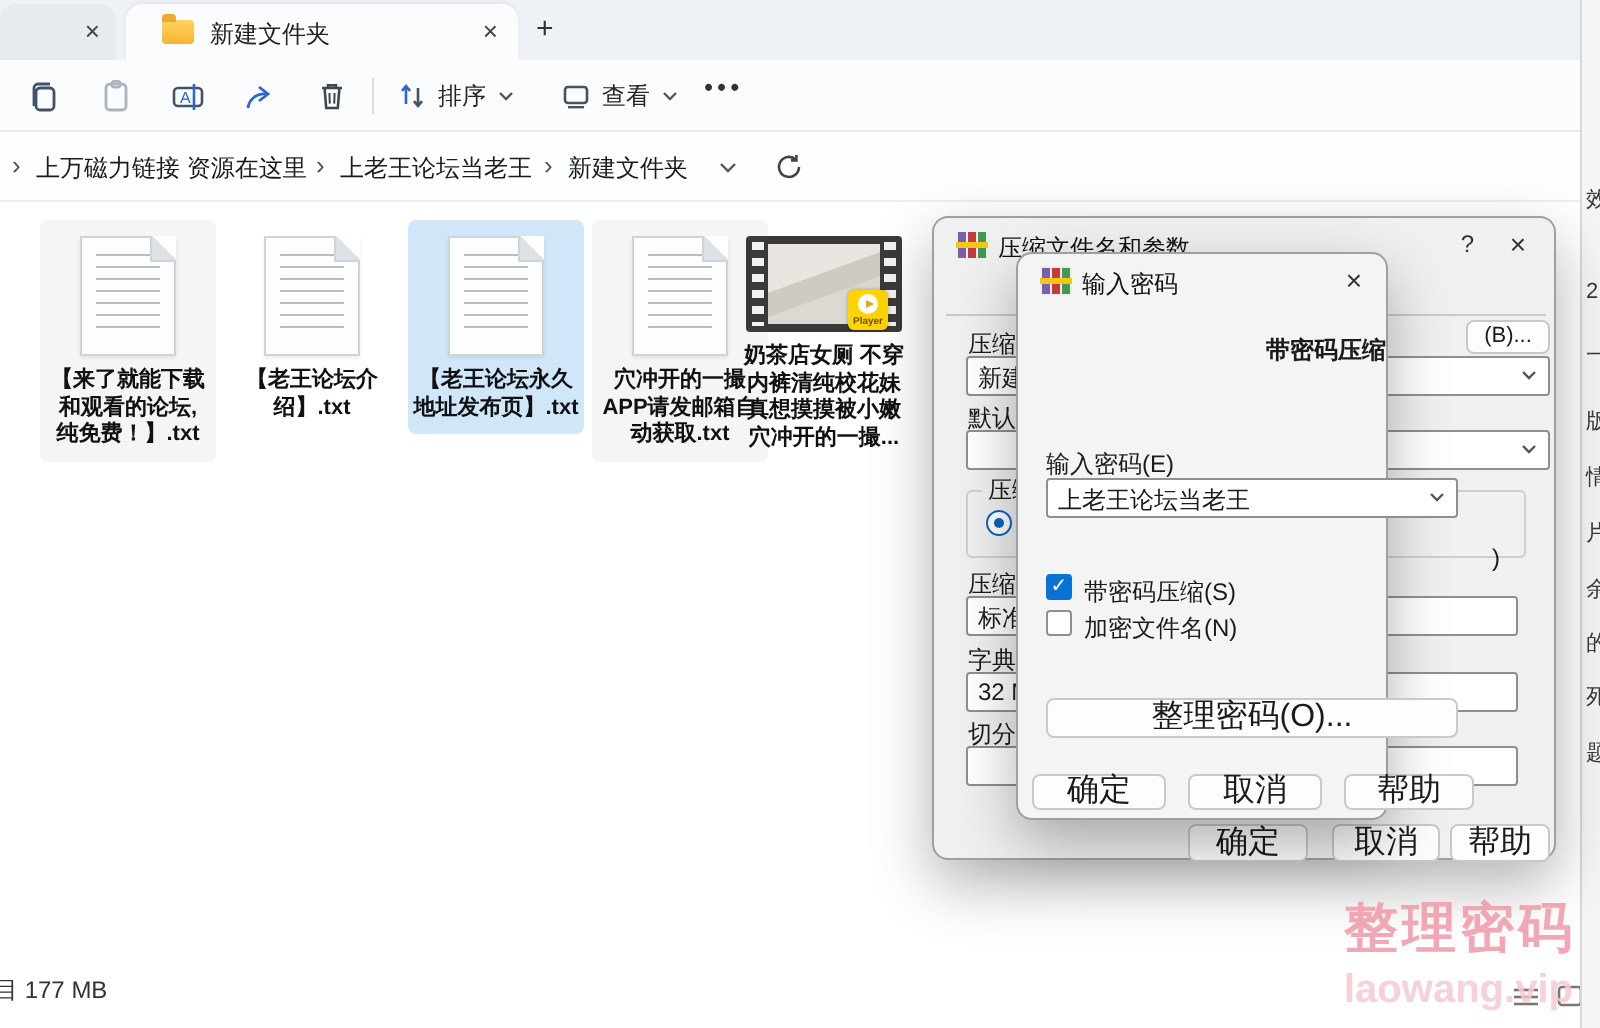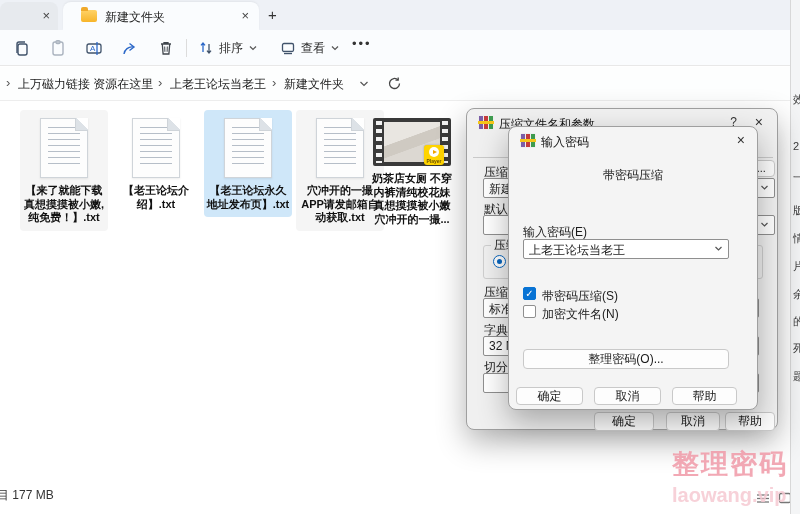--- a/index.html
+++ b/index.html
@@ -71,21 +71,21 @@
   .dlg-title { position:absolute; left:0; top:0; right:0; height:28px; }
   .dlg-title .ttl { position:absolute; left:32px; top:7px; font-size:12px; color:#111; }
   .dlg-title .x { position:absolute; top:5px; font-size:14px; color:#333; }
   .dlg-title .q { position:absolute; top:6px; font-size:12px; color:#333; }
   .rar-ico { position:absolute; left:11px; top:6px; width:16px; height:15px; background:#eee; border-radius:2px; overflow:hidden; }
   .rar-ico i { position:absolute; top:1px; bottom:1px; width:4px; }
   .rar-ico .b1 { left:1px; background:#7b5ea7; } .rar-ico .b2 { left:6px; background:#c43b3b; } .rar-ico .b3 { left:11px; background:#3e9b4f; }
   .rar-ico:after { content:""; position:absolute; left:0; right:0; top:6px; height:3px; background:#f5c518; }
   .ctl { position:absolute; background:#fff; border:1px solid #8f8f8f; border-radius:2px; font-size:12px; }
   .ctl .val { position:absolute; left:5px; top:2px; white-space:nowrap; }
-  .btn { position:absolute; background:#fdfdfd; border:1px solid #c9c9c9; border-radius:4px; text-align:center; font-size:12px; color:#1b1b1b; }
+  .btn { position:absolute; background:#fdfdfd; border:1px solid #c9c9c9; border-radius:4px; text-align:center; font-size:16px; color:#1b1b1b; }
   .chk { position:absolute; width:13px; height:13px; border:1px solid #8f8f8f; border-radius:2px; background:#fff; }
   .chk.checked { background:#0873d4; border-color:#0873d4; color:#fff; font-size:10px; line-height:12px; text-align:center; font-family:"DejaVu Sans",sans-serif; }
   .radio { position:absolute; width:13px; height:13px; border:1px solid #0867c0; border-radius:50%; background:#fff; }
   .radio.on:before { content:""; position:absolute; left:3px; top:3px; width:5px; height:5px; border-radius:50%; background:#0867c0; }
   .dlbl { position:absolute; font-size:12px; color:#1b1b1b; white-space:nowrap; }
   .chev-r { position:absolute; top:3px; right:4px; }
   .tabface { position:absolute; background:#fafafa; border:1px solid #c9c9c9; border-bottom:none; border-radius:3px 3px 0 0; font-size:12px; text-align:center;margin-left:43px; }
   .grpframe { position:absolute; border:1px solid #cfcfcf; border-radius:3px; }
 </style>
 </head>
@@ -167,21 +167,21 @@
         <path d="M12.2 2.5 L12.2 5.2 L9.5 5.2" fill="none" stroke="#444" stroke-width="1.3"></path>
       </svg>
   </div>
 
   <div class="tile gray" style="left:20px">
     <div class="doc-icon">
         <div class="lines"></div>
         <div class="fold"></div>
       </div>
     <div class="fname">【来了就能下载
-真想摸摸被小嫩,
+和观看的论坛,
 纯免费！】.txt</div>
   </div>
   <div class="tile sel" style="left:204px">
     <div class="doc-icon">
         <div class="lines"></div>
         <div class="fold"></div>
       </div>
     <div class="fname">【老王论坛永久
 地址发布页】.txt</div>
   </div>
@@ -298,32 +298,32 @@
     </div>
 
     <span class="dlbl" style="left:17px; top:250px">切分为</span>
     <div class="ctl" style="left:16px; top:264px; width:276px; height:20px;"></div>
 
     <div class="btn" style="left:127px; top:303px; width:60px; height:19px; line-height:17px;">确定</div>
     <div class="btn" style="left:199px; top:303px; width:54px; height:19px; line-height:17px;">取消</div>
     <div class="btn" style="left:258px; top:303px; width:50px; height:19px; line-height:17px;">帮助</div>
   </div>
 
-  <div class="dlg" style="left:508px; top:126px; width:250px; height:284px; background:#f4f4f4; z-index:30;">
+  <div class="dlg" style="left:508px; top:126px; width:186px; height:284px; background:#f4f4f4; z-index:30;">
     <div class="dlg-title">
       <span class="rar-ico">
           <i class="b1"></i>
           <i class="b2"></i>
           <i class="b3"></i>
         </span>
       <span class="ttl">输入密码</span>
       <span class="x" style="right:12px">×</span>
     </div>
 
-    <div class="dlbl" style="left:0; right:0; top:40px; text-align:center; font-weight:400;">带密码压缩</div>
+    <div class="dlbl" style="left:0; right:0; top:40px; text-align:right; font-weight:700;">带密码压缩</div>
 
     <span class="dlbl" style="left:14px; top:97px">输入密码(E)</span>
     <div class="ctl" style="left:14px; top:112px; width:206px; height:20px;">
       <span class="val">上老王论坛当老王</span>
       <svg class="chev-r" width="11" height="11" viewBox="0 0 11 11">
           <path d="M2.5 4 L5.5 7 L8.5 4" fill="none" stroke="#555" stroke-width="1.2"></path>
         </svg>
     </div>
 
     <span class="chk checked" style="left:14px; top:160px">✓</span>

